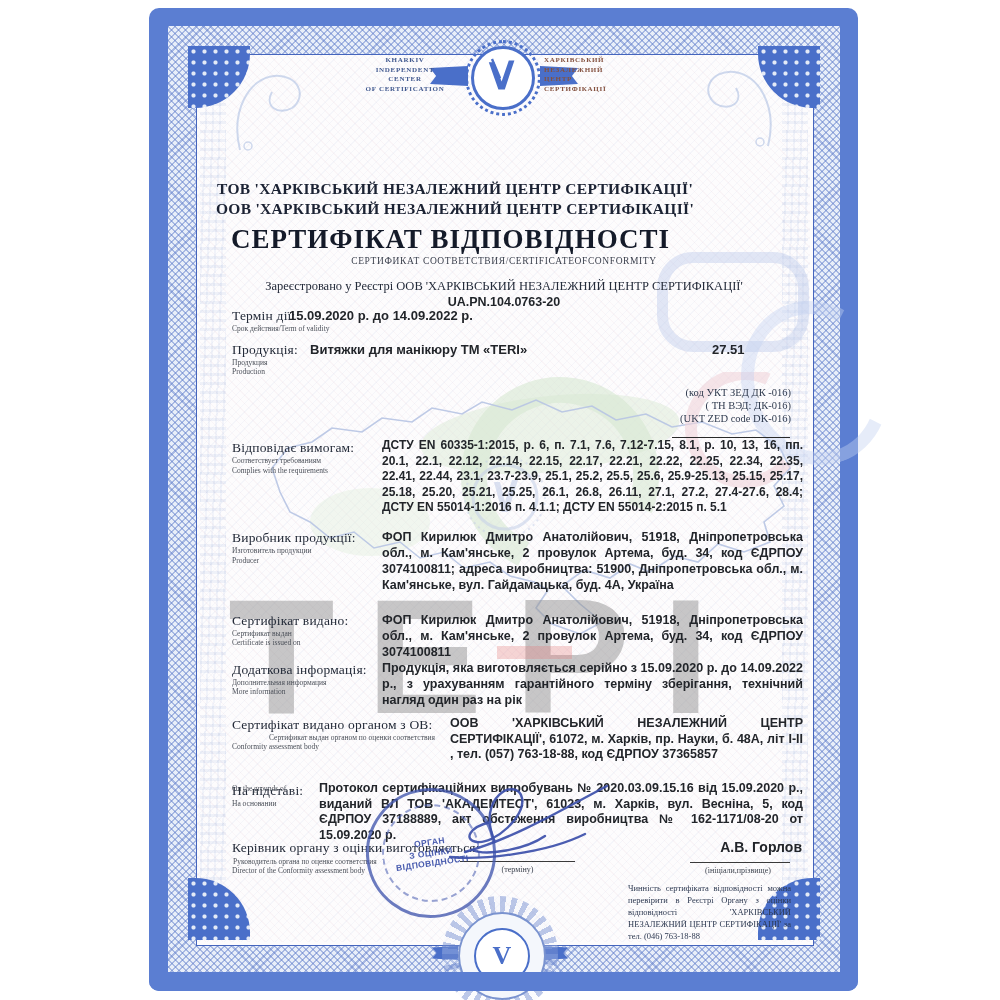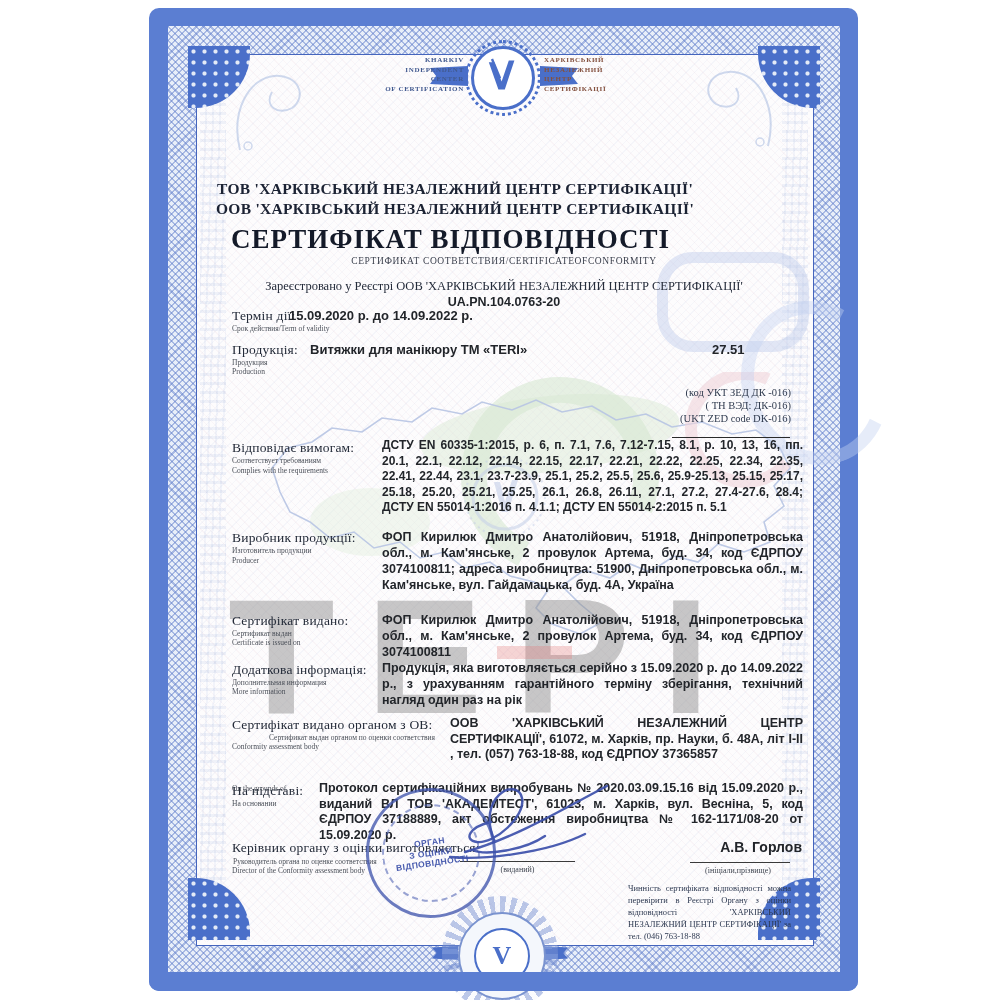--- a/index.html
+++ b/index.html
@@ -28,21 +28,21 @@
   .c-br{left:758px;top:878px;border-top-left-radius:88%;}
   .wave{top:58px;width:26px;height:878px;z-index:2;opacity:.8;
         background:repeating-linear-gradient(180deg, rgba(150,172,218,.18) 0 3px, transparent 3px 9px),
                    repeating-linear-gradient(92deg, rgba(150,172,218,.14) 0 2px, transparent 2px 7px);}
   .wave-l{left:200px;} .wave-r{left:782px;}
   .bottom-band{left:149px;top:972px;width:709px;height:19px;background:#5b7ed2;
         border-radius:0 0 10px 10px;z-index:6;}
 
   
   .logo-side{width:118px;font-size:7px;line-height:9.5px;letter-spacing:.7px;z-index:4;font-weight:bold;}
-  .logo-left{left:346px;top:56px;text-align:right;color:#41598f;}
+  .logo-left{left:346px;top:56px;text-align:center;color:#41598f;}
   .logo-right{left:544px;top:56px;text-align:left;color:#84513f;}
   .badge{left:465px;top:40px;width:76px;height:76px;z-index:4;}
   .badge-outer{left:0;top:0;width:70px;height:70px;border:3px dotted #4a6fc9;border-radius:50%;}
   .badge-mid{left:6px;top:6px;width:58px;height:58px;border:3px solid #4a6fc9;border-radius:50%;background:#fff;}
   .wing{width:38px;height:20px;background:#4a6fc9;z-index:3;}
   .wing-l{left:430px;top:66px;clip-path:polygon(0 10%,100% 0,100% 100%,0 90%,16% 50%);}
   .wing-r{left:540px;top:66px;clip-path:polygon(0 0,100% 10%,84% 50%,100% 90%,0 100%);}
   .flourish{z-index:3;opacity:.55;}
 
   .org-line{left:196px;width:518px;text-align:center;font-weight:bold;font-size:15.5px;color:#1b2233;
@@ -216,21 +216,21 @@
 <div class="abs f-label" style="left:232px;top:783px;">На підставі:</div>
 <div class="abs f-sub" style="left:232px;top:799px;">На основании</div>
 <div class="abs f-sub" style="left:232px;top:784px;">On the grounds of</div>
 <div class="abs f-value" style="left:307px;top:781px;width:484px;line-height:15.5px;">Протокол сертифікаційних випробувань № 2020.03.09.15.16 від 15.09.2020 р., виданий ВЛ ТОВ 'АКАДЕМТЕСТ', 61023, м. Харків, вул. Весніна, 5, код ЄДРПОУ 37188889, акт обстеження виробництва № 162-1171/08-20 от 15.09.2020 р.</div>
 
 <div class="abs f-label" style="left:232px;top:840px;">Керівник органу з оцінки виготовляється:</div>
 <div class="abs f-sub" style="left:233px;top:857px;">Руководитель органа по оценке соответствия</div>
 <div class="abs f-sub" style="left:232px;top:866px;">Director of the Conformity assessment body</div>
 
 <div class="abs thinrule" style="left:460px;top:861px;width:115px;"></div>
-<div class="abs caption" style="left:460px;top:865px;width:115px;">(виданий)</div>
+<div class="abs caption" style="left:460px;top:865px;width:115px;">(терміну)</div>
 
 <div class="abs f-value nowrap" style="left:640px;top:839px;width:150px;text-align:right;font-size:14px;">А.В. Горлов</div>
 <div class="abs thinrule" style="left:690px;top:862px;width:100px;"></div>
 <div class="abs caption" style="left:682px;top:866px;width:112px;">(ініціали,прізвище)</div>
 
 <div class="abs stamp">
   <div class="stamp-text">
     <div>ОРГАН</div>
     <div>З ОЦІНКИ</div>
     <div>ВІДПОВІДНОСТІ</div>

